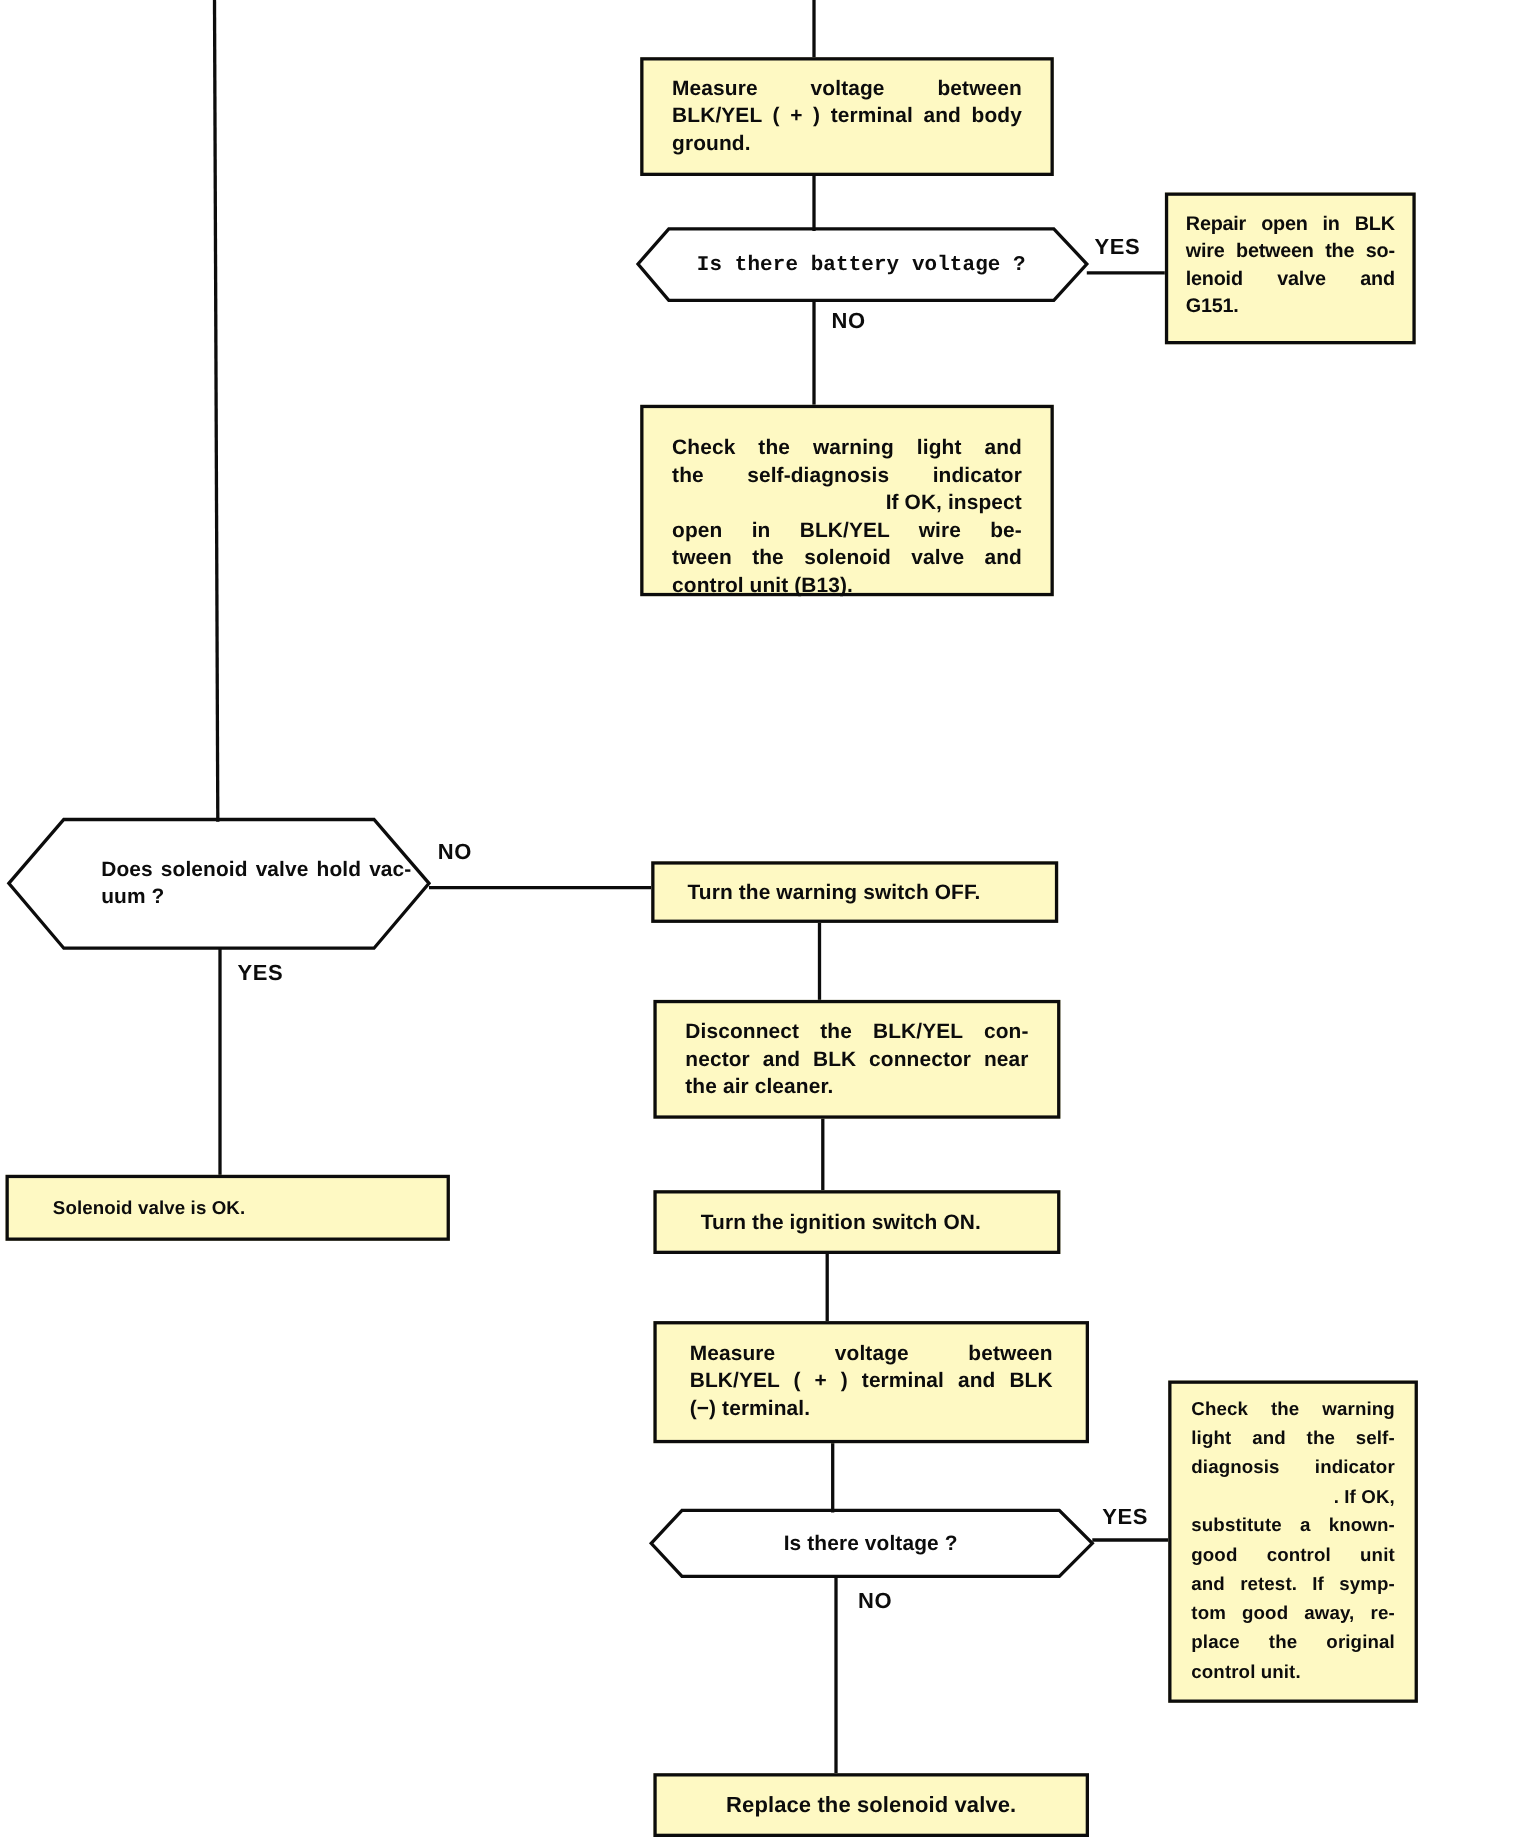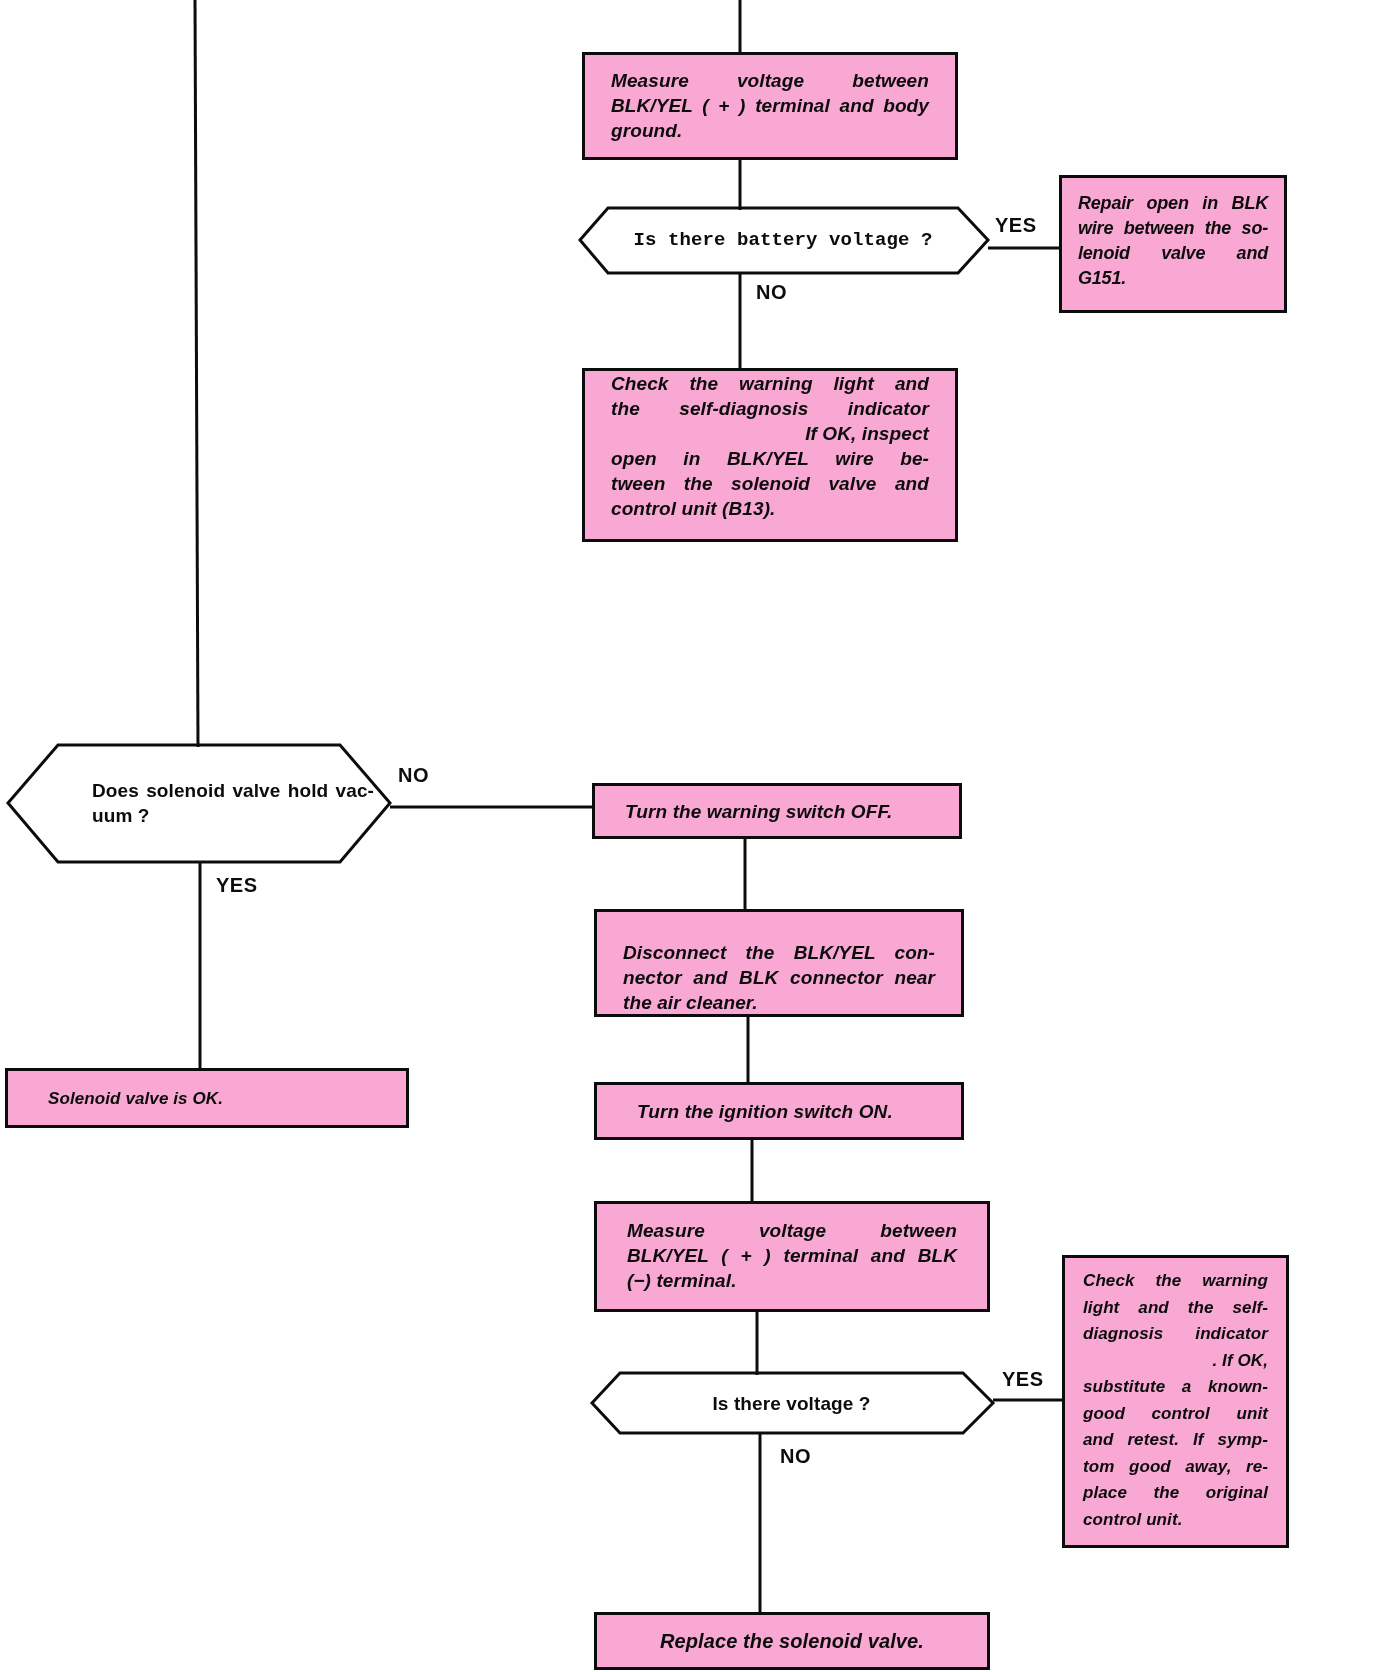--- a/index.html
+++ b/index.html
@@ -2,21 +2,21 @@
 <html><head>
 <meta charset="utf-8">
 <style>
   html,body { margin:0; padding:0; background:#ffffff; }
   .canvas {
     position:relative; width:1392px; height:1672px; background:#ffffff;
     font-family:"Liberation Sans", sans-serif; color:#0c0c0c; overflow:hidden;
   }
   svg.wires { position:absolute; left:0; top:0; width:1392px; height:1672px; }
   .node { position:absolute; box-sizing:border-box; }
-  .rect { border:3px solid #0c0c0c; background:#f9a8d4;font-style:italic; }
+  .rect { border:3px solid #0c0c0c; background:#fef9c3; }
   .txt  { font-weight:700; font-size:19px; line-height:25px; letter-spacing:0.1px; }
   .sm   { font-size:17px; line-height:26.5px; }
   .ln   { display:block; }
   .j    { text-align:justify; text-align-last:justify; }
   .r    { text-align:right; }
   .vpad { padding:13px 26px; }
   .vcen { display:flex; flex-direction:column; justify-content:center; }
   .hcen { align-items:center; text-align:center; }
   .edge-label { position:absolute; font-weight:700; font-size:20px; letter-spacing:0.5px; }
   .hextxt { position:absolute; box-sizing:border-box; }
@@ -59,21 +59,21 @@
   <div class="edge-label" style="left:995px;top:214px;">YES</div>
   <div class="edge-label" style="left:756px;top:281px;">NO</div>
 
   <div class="node rect txt" style="left:1059px;top:175px;width:228px;height:138px;padding:13px 16px;font-size:18px;letter-spacing:-0.2px;">
     <span class="ln j">Repair open in BLK</span>
     <span class="ln j">wire between the so-</span>
     <span class="ln j">lenoid valve and</span>
     <span class="ln">G151.</span>
   </div>
 
-  <div class="node rect txt" style="left:582px;top:368px;width:376px;height:174px;padding:0 26px;">
+  <div class="node rect txt" style="left:582px;top:368px;width:376px;height:174px;padding:24px 26px;">
     <span class="ln j">Check the warning light and</span>
     <span class="ln j">the self-diagnosis indicator</span>
     <span class="ln r">If OK, inspect</span>
     <span class="ln j">open in BLK/YEL wire be-</span>
     <span class="ln j">tween the solenoid valve and</span>
     <span class="ln">control unit (B13).</span>
   </div>
 
   <div class="hextxt txt vcen" style="left:92px;top:750px;width:282px;height:106px;">
     <span class="ln j">Does solenoid valve hold vac-</span>
@@ -83,21 +83,21 @@
   <div class="edge-label" style="left:216px;top:874px;">YES</div>
 
   <div class="node rect txt vcen" style="left:5px;top:1068px;width:404px;height:60px;padding-left:40px;font-size:17px;">
     <span class="ln">Solenoid valve is OK.</span>
   </div>
 
   <div class="node rect txt vcen" style="left:592px;top:783px;width:370px;height:56px;padding-left:30px;">
     <span class="ln">Turn the warning switch OFF.</span>
   </div>
 
-  <div class="node rect txt" style="left:594px;top:909px;width:370px;height:108px;padding:28px 26px;">
+  <div class="node rect txt" style="left:594px;top:909px;width:370px;height:108px;padding:14px 26px;">
     <span class="ln j">Disconnect the BLK/YEL con-</span>
     <span class="ln j">nector and BLK connector near</span>
     <span class="ln">the air cleaner.</span>
   </div>
 
   <div class="node rect txt vcen" style="left:594px;top:1082px;width:370px;height:58px;padding-left:40px;">
     <span class="ln">Turn the ignition switch ON.</span>
   </div>
 
   <div class="node rect txt" style="left:594px;top:1201px;width:396px;height:111px;padding:14px 30px;">

